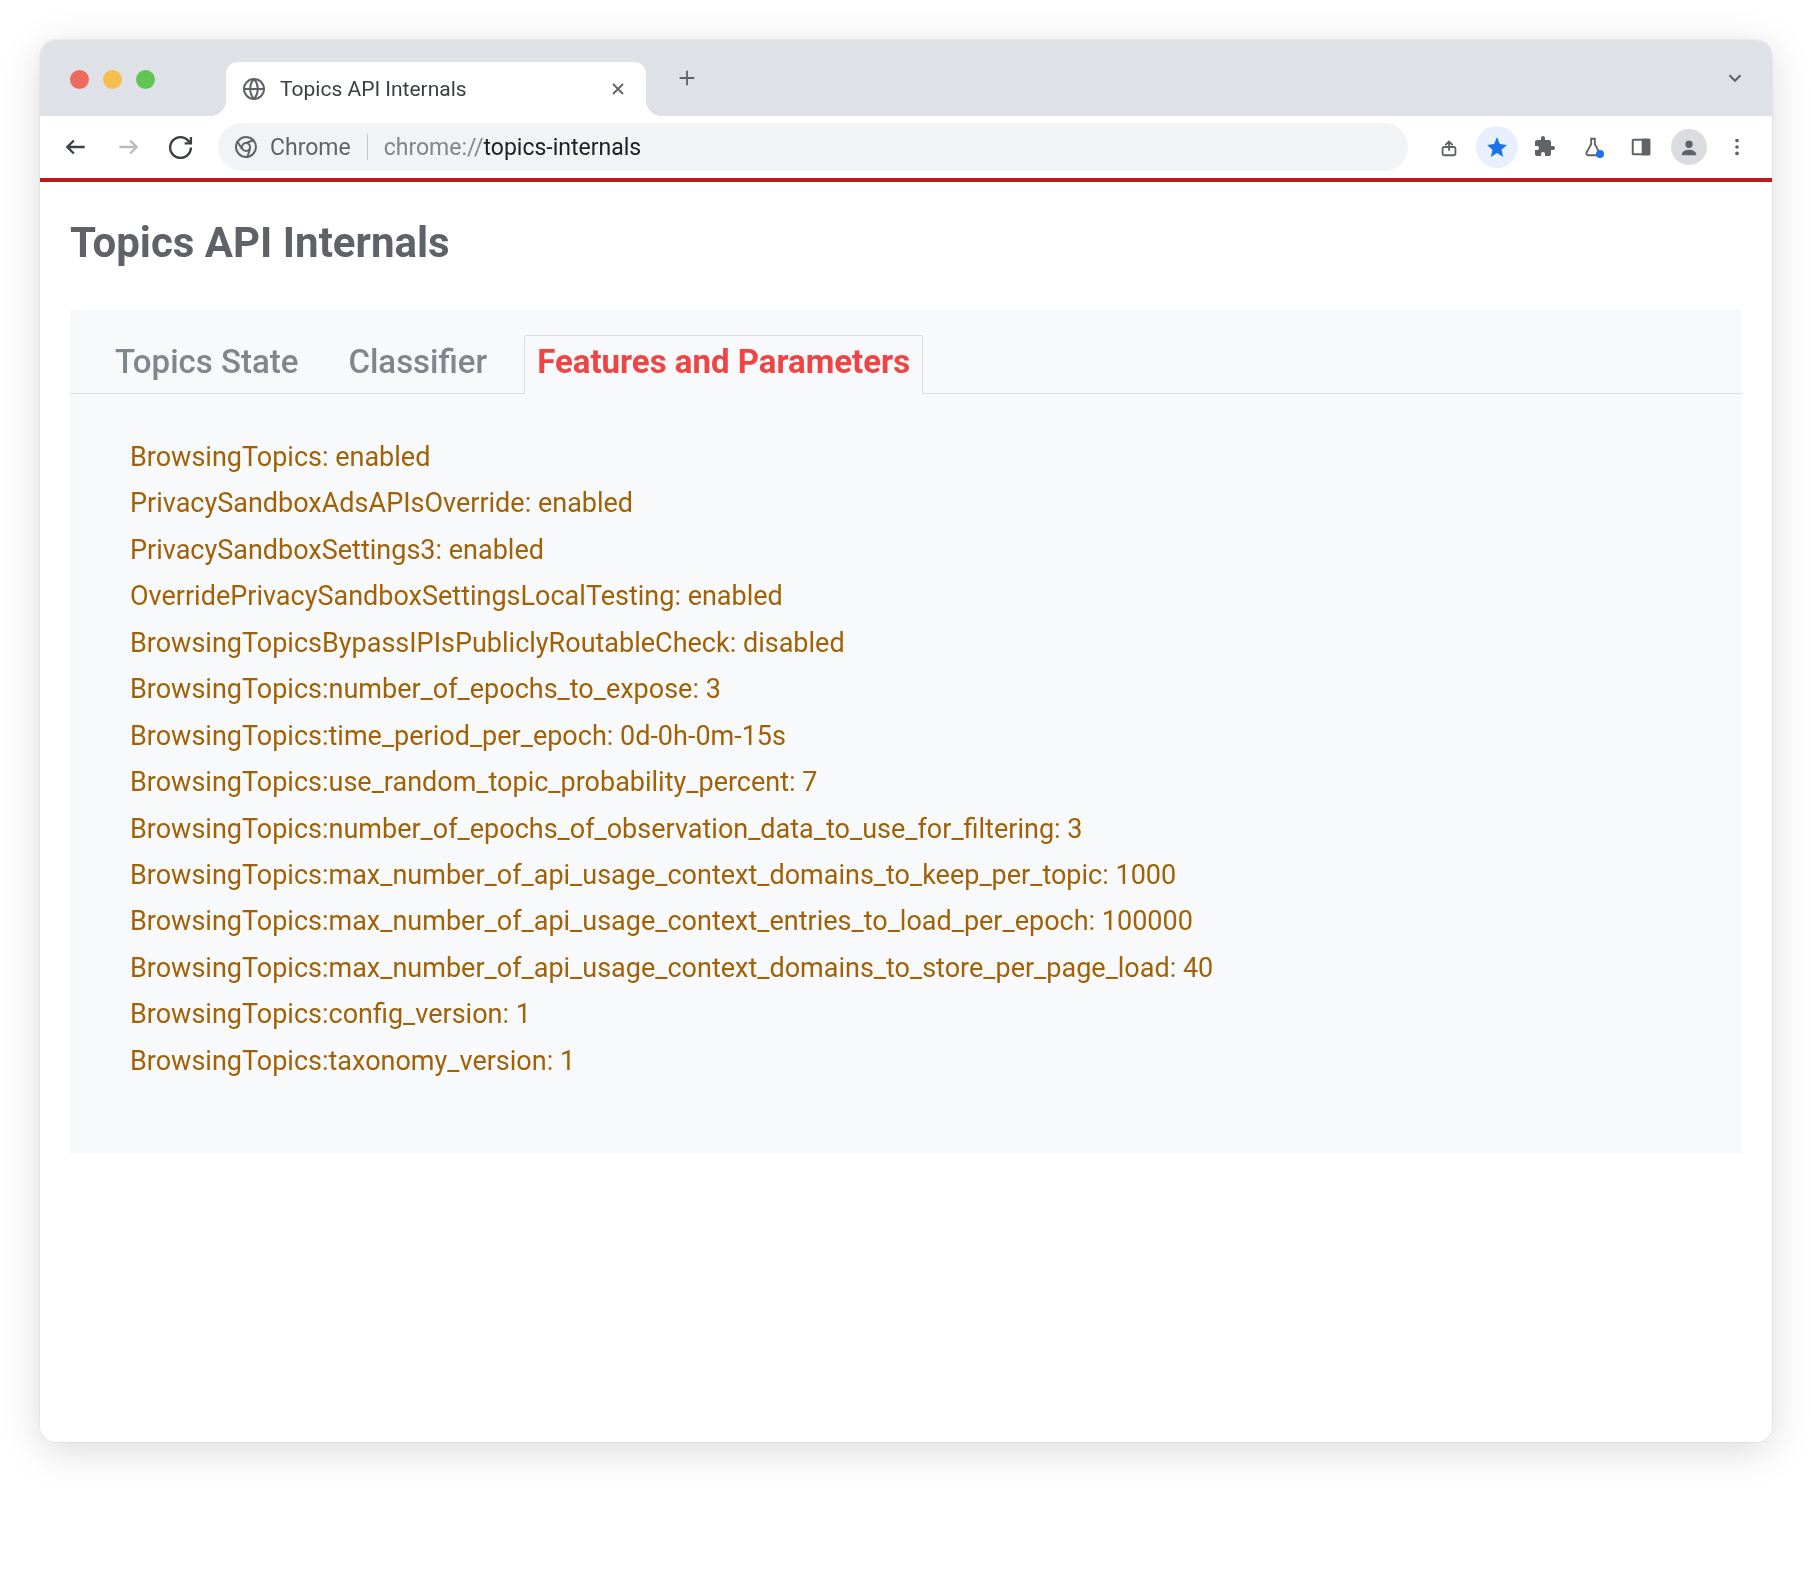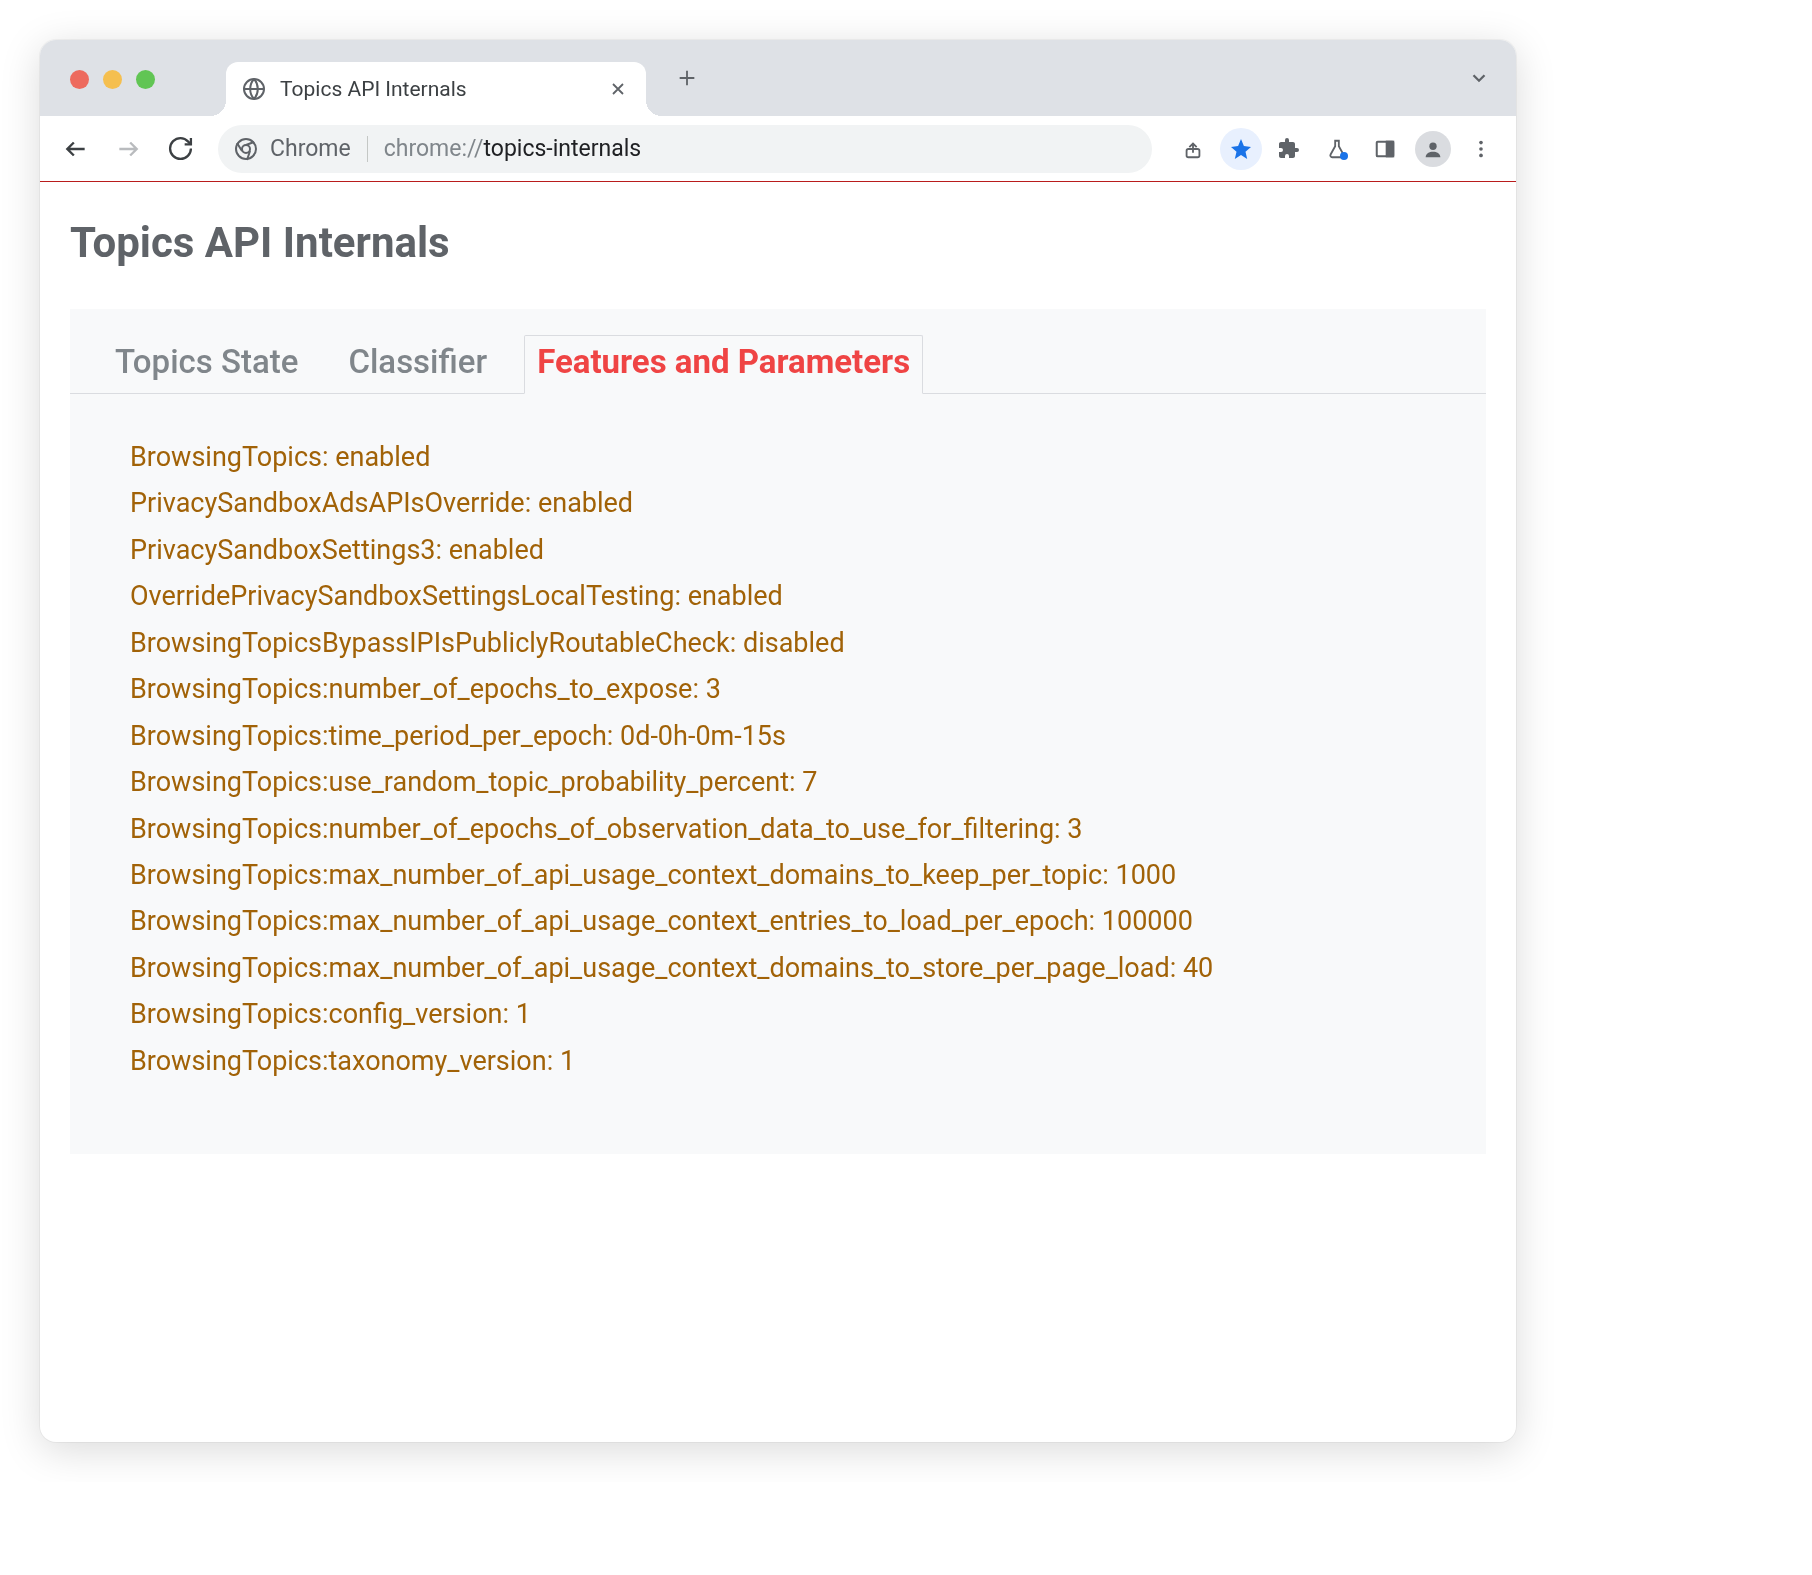--- a/index.html
+++ b/index.html
@@ -2,21 +2,21 @@
 <html><head>
 <meta charset="utf-8">
 <style>
   * { box-sizing: border-box; margin: 0; padding: 0; }
   body {
     font-family: -apple-system, BlinkMacSystemFont, "Segoe UI", Roboto, Helvetica, Arial, sans-serif;
     background: #fff;
     padding: 40px;
   }
   .browser-window {
-    width: 1476px;
+    width: 1732px;
     border-radius: 16px;
     background: #fff;
     box-shadow: 0 8px 40px rgba(0,0,0,0.15), 0 0 0 1px rgba(0,0,0,0.04);
     overflow: hidden;
   }
   
   .titlebar {
     background: #dee1e6;
     height: 76px;
     display: flex;
@@ -76,21 +76,21 @@
     cursor: pointer;
   }
   
   .toolbar {
     background: #fff;
     height: 66px;
     display: flex;
     align-items: center;
     padding: 0 14px;
     gap: 8px;
-    border-bottom: 1px solid #b91c1c;
+    border-bottom: 4px solid #b91c1c;
   }
   .tbtn {
     width: 44px; height: 44px;
     display: flex; align-items: center; justify-content: center;
     color: #5f6368; cursor: pointer; border-radius: 50%;
   }
   .tbtn.disabled { color: #b9bbbe; cursor: default; }
   .omnibox {
     flex: 1;
     height: 48px;

